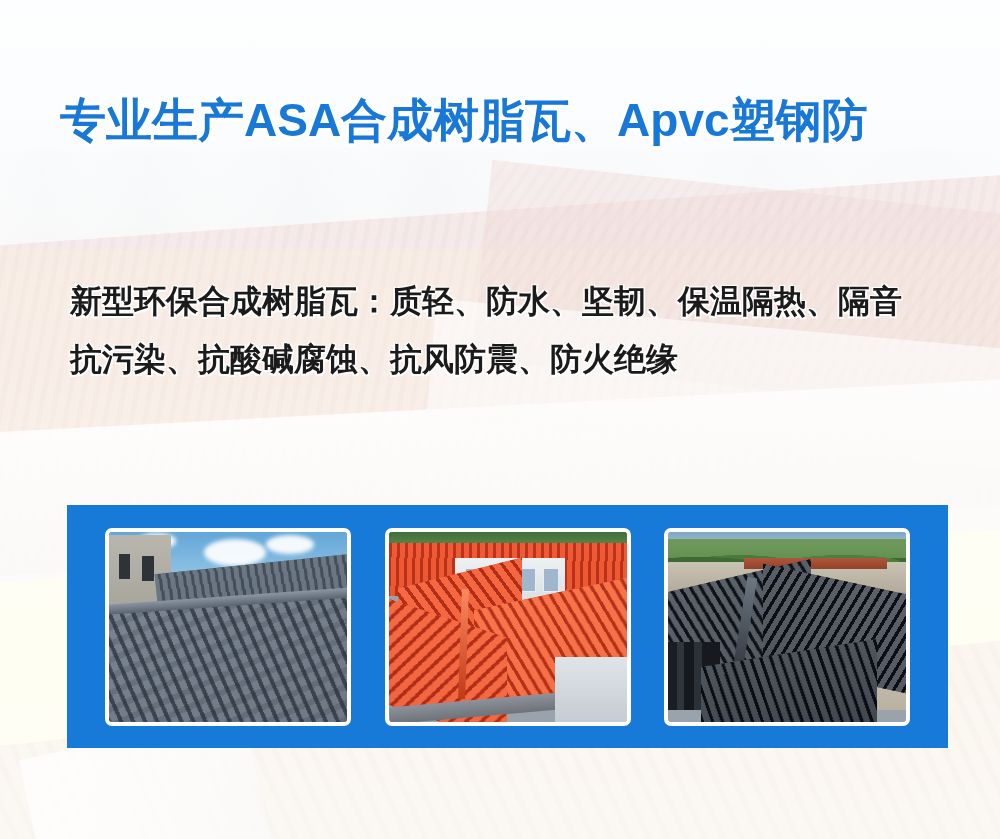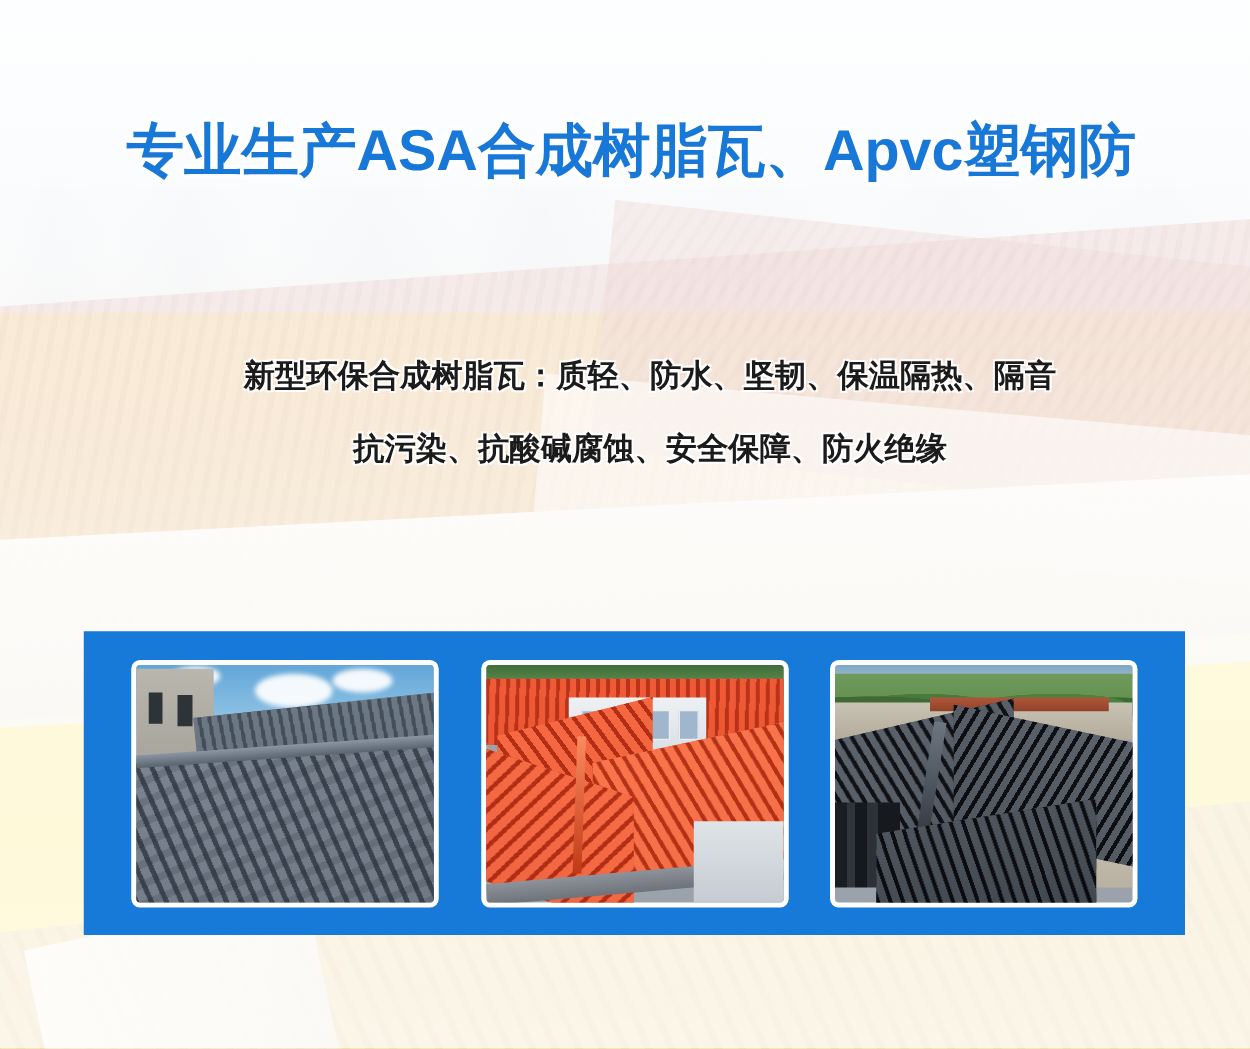--- a/index.html
+++ b/index.html
@@ -7,22 +7,21 @@
     width:1000px;height:839px;
     font-family:"Liberation Sans","DejaVu Sans",sans-serif;
     overflow:hidden;
     background:#ffffff;
   }
 
   .banner{
     position:relative;
     width:1000px;height:839px;
     overflow:hidden;
-    background:#fde047;
-    text-align:center;
+    background:#fef9c3;
   }
 
   
   .bg-layer{position:absolute;inset:0;overflow:hidden;}
 
   
   .bg-sky{
     position:absolute;left:0;top:0;width:1000px;height:250px;
     background:linear-gradient(180deg,#f7fbfd 0%,#f1f6fa 40%,#eef2f4 75%,#eceaea 100%);
   }
@@ -126,21 +125,21 @@
        3px  0px 0 rgba(255,255,255,.95),
       -3px  0px 0 rgba(255,255,255,.95);
   }
 
   
   .subcopy{
     position:absolute;left:70px;top:272px;width:900px;
     z-index:5;
   }
   .sub-line{
-    font-size:25px;
+    font-size:32px;
     font-weight:bold;
     line-height:58px;
     color:#1b1b1b;
     white-space:nowrap;
     text-shadow:
       -1.5px -1.5px 0 rgba(255,255,255,.9),
        1.5px -1.5px 0 rgba(255,255,255,.9),
       -1.5px  1.5px 0 rgba(255,255,255,.9),
        1.5px  1.5px 0 rgba(255,255,255,.9);
   }
@@ -280,21 +279,21 @@
     <div class="bg-gable"></div>
     <div class="bg-haze"></div>
   </div>
 
   <div class="headline">
     <div class="headline-line">专业生产ASA合成树脂瓦、Apvc塑钢防</div>
   </div>
 
   <div class="subcopy">
     <div class="sub-line">新型环保合成树脂瓦：质轻、防水、坚韧、保温隔热、隔音</div>
-    <div class="sub-line">抗污染、抗酸碱腐蚀、安全保障、防火绝缘</div>
+    <div class="sub-line">抗污染、抗酸碱腐蚀、抗风防震、防火绝缘</div>
   </div>
 
   <div class="gallery">
 
     <div class="photo">
       <div class="photo-inner">
         <div class="p1-sky"></div>
         <div class="p1-cloud" style="left:40%;top:4%;width:26%;height:14%;"></div>
         <div class="p1-cloud" style="left:66%;top:2%;width:20%;height:10%;"></div>
         <div class="p1-cloud" style="left:12%;top:1%;width:16%;height:8%;"></div>

